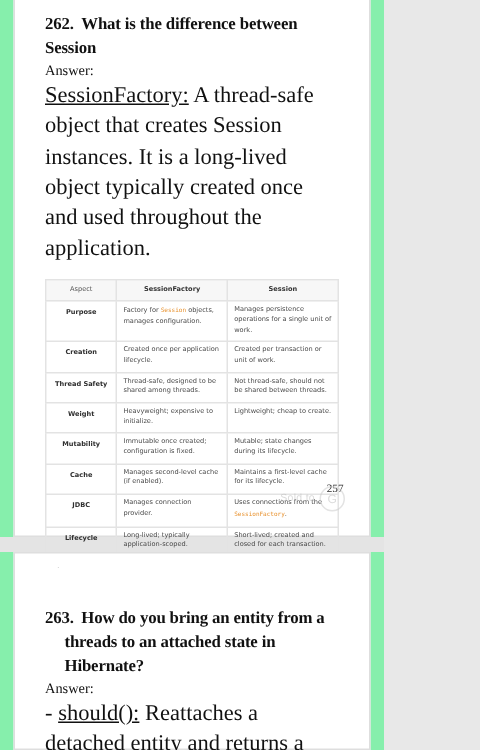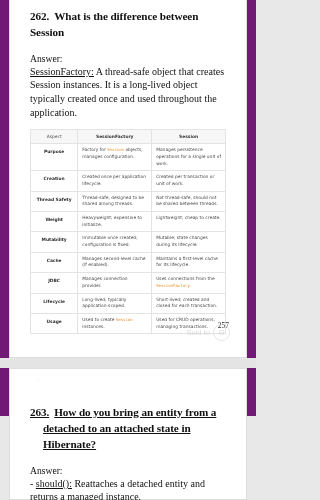--- a/index.html
+++ b/index.html
@@ -9,22 +9,22 @@
     width: 256px;
     height: 500px;
     overflow: hidden;
   }
   body {
     font-family: "Liberation Serif", serif;
     -webkit-font-smoothing: antialiased;
   }
   .viewer {
     width: 256px;
-    height: 416px;
-    background: #701a75;
+    height: 500px;
+    background: #86efac;
     position: relative;
   }
   .page {
     background: #ffffff;
     width: 238px;
     margin: 0 auto;
     position: relative;
     box-sizing: border-box;
     border: 1px solid #dedede;
     border-top: none;
@@ -57,26 +57,25 @@
     margin-right: 5px;
   }
   .q-heading .q-line2 {
     display: block;
     padding-left: 13px;
   }
 
   .answer-label {
     font-size: 9.6px;
     color: #111;
-    margin-top: 11px;
     line-height: 1.36;
     font-family: Liberation Serif, serif;
   }
   .para {
-    font-size: 10px;
+    font-size: 15px;
     color: #111;
     line-height: 1.36;
     margin-top: 7px;
   }
   .para.tight { margin-top: 0; }
   .term {
     text-decoration: underline;
   }
 
   
@@ -253,23 +252,23 @@
     </div>
 
   </div>
 
   <div class="page-gap"></div>
 
   <div class="page page-two">
 
     <div class="artifact">·</div>
 
-    <div class="q-heading" style="padding-top:36px;text-decoration:underline;">
+    <div class="q-heading" style="padding-top:36px;">
       <span class="q-num">263.</span><span>How do you bring an entity from a</span>
-      <span class="q-line2">detached to an attached state in Hibernate?</span>
+      <span class="q-line2">threads to an attached state in Hibernate?</span>
     </div>
 
     <div class="answer-label">Answer:</div>
 
     <div class="para tight">
       <span>- </span><span class="term">should():</span><span> Reattaches a detached entity and returns a managed instance.</span>
     </div>
 
   </div>
 

